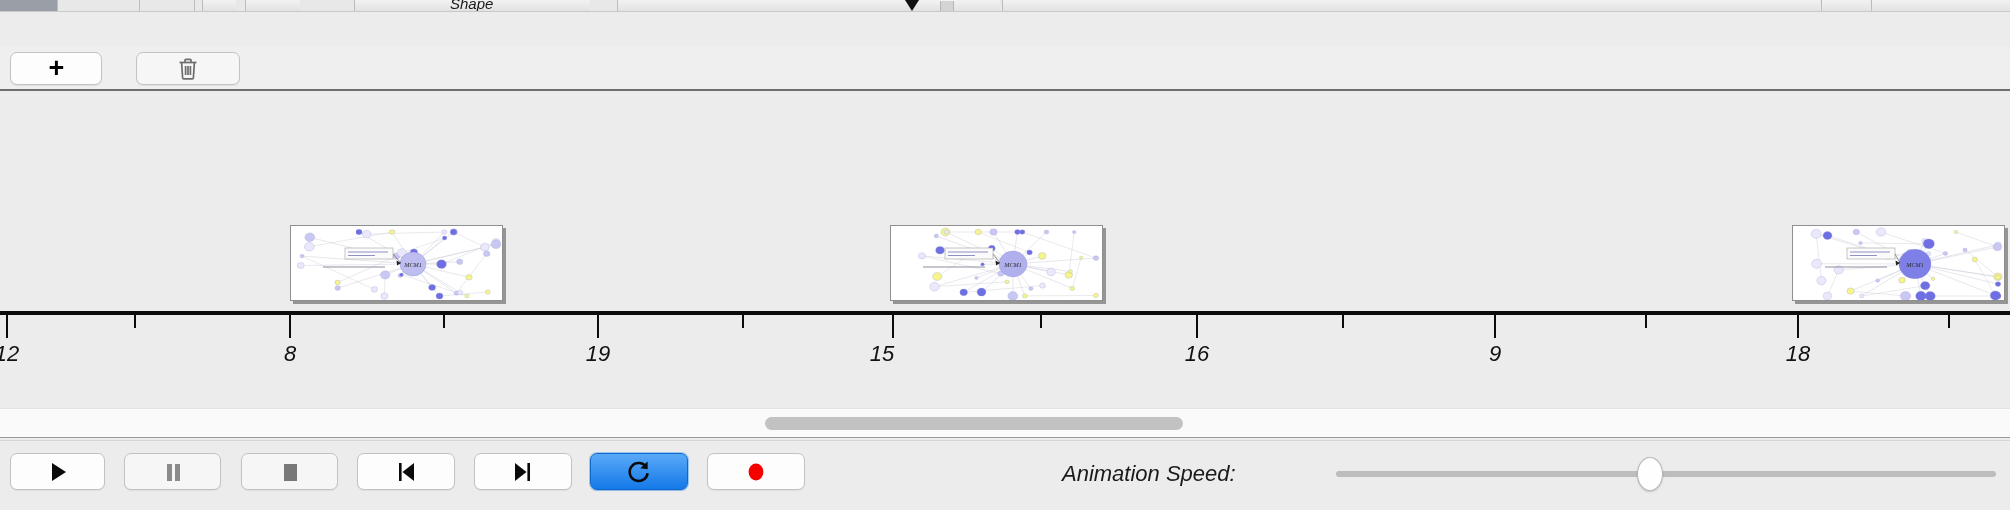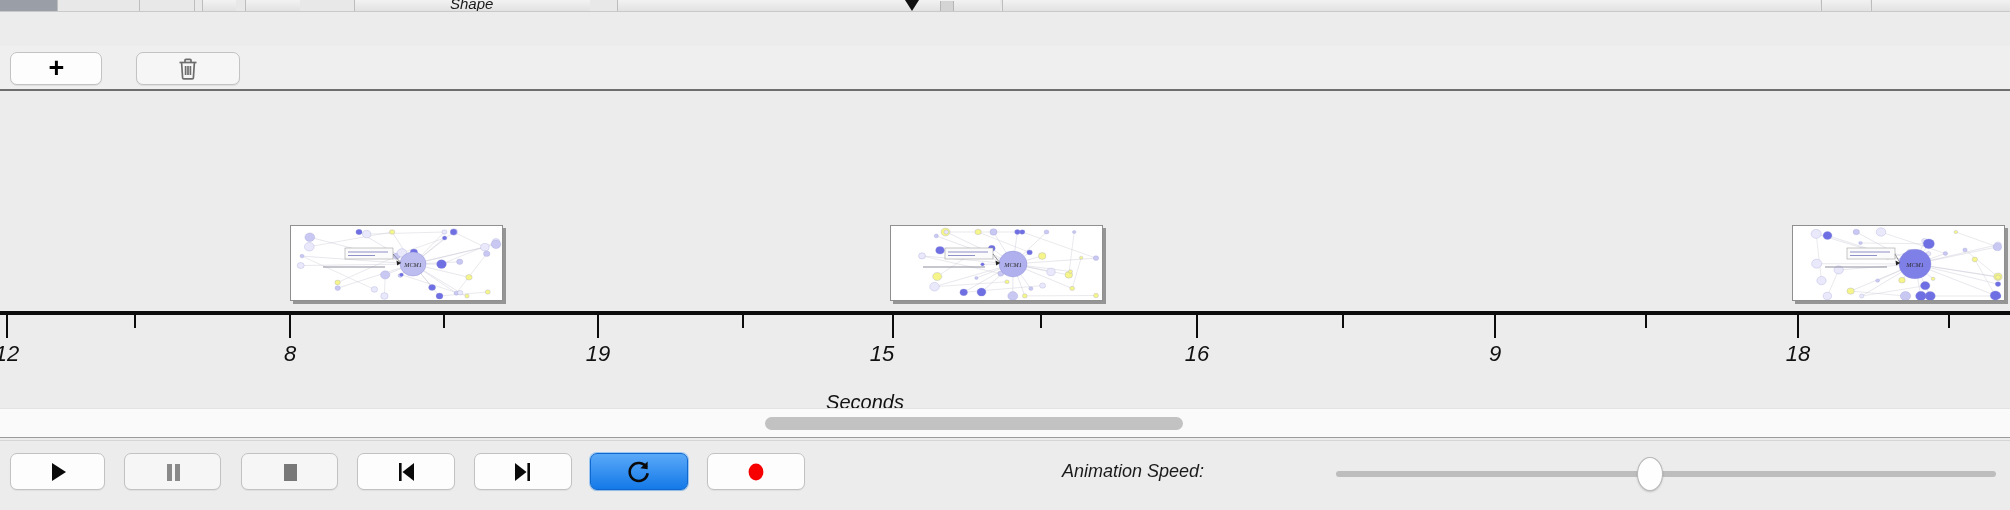--- a/index.html
+++ b/index.html
@@ -140,21 +140,21 @@
     display: flex; align-items: center; justify-content: center; cursor: default;
   }
   .pbtn-dim { background: #f6f6f6; }
   .pbtn-blue {
     background: linear-gradient(#5aa9f8, #1479e8);
     border: 1px solid #1068cf;
     box-shadow: 0 0 0 1px rgba(90,169,248,.55), 0 1px 1px rgba(0,0,0,.12);
   }
   .speed-label {
     position: absolute; top: 20px; left: 1062px;
-    font-size: 18px; color: #1a1a1a; white-space: nowrap;
+    font-size: 22px; color: #1a1a1a; white-space: nowrap;
   }
   .slider { position: absolute; top: 30px; left: 1336px; width: 660px; height: 6px; }
   .slider-track {
     position: absolute; left: 0; top: 0; width: 100%; height: 6px;
     background: #bdbdbd; border-radius: 3px;
   }
   .slider-thumb {
     position: absolute; top: -14px; width: 26px; height: 34px;
     margin-left: -13px;
     background: #fefefe; border: 1px solid #b7b7b7; border-radius: 13px/17px;
@@ -466,23 +466,20 @@
           <div class="tick tick-major" style="left: 1196px;"></div>
           <div class="tick-label" style="left: 1197px;">16</div>
           <div class="tick tick-minor" style="left: 1342px;"></div>
           <div class="tick tick-major" style="left: 1494px;"></div>
           <div class="tick-label" style="left: 1495px;">9</div>
           <div class="tick tick-minor" style="left: 1645px;"></div>
           <div class="tick tick-major" style="left: 1797px;"></div>
           <div class="tick-label" style="left: 1798px; text-align: center;">18</div>
           <div class="tick tick-minor" style="left: 1948px;"></div>
         </div>
-      <div class="ruler-axis-title">
-        <span>Seconds</span>
-      </div>
     </div>
   </div>
 
   <div class="hscroll">
     <div class="hscroll-thumb" id="hthumb" style="left: 765px; width: 418px;"></div>
   </div>
 
   <div class="playerbar">
     <div id="player-buttons">
         <div class="pbtn" style="left: 10px; width: 95px;">

